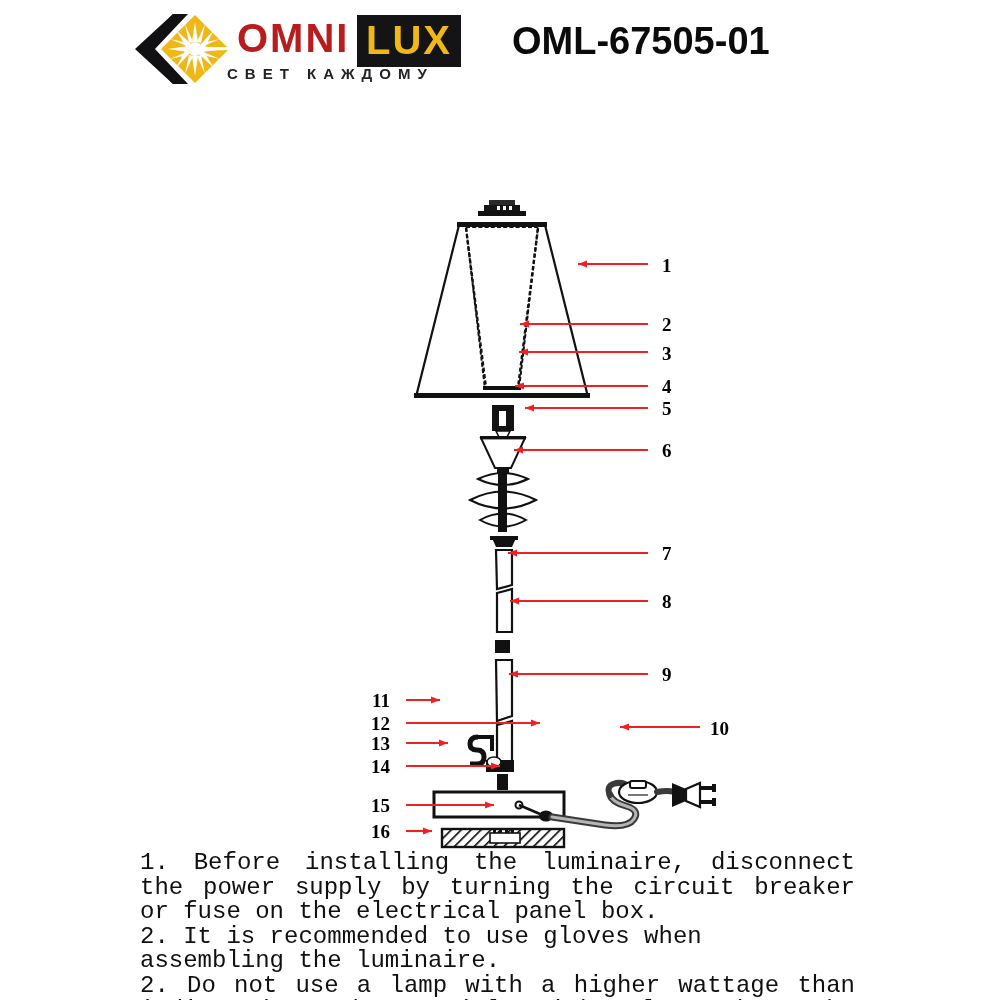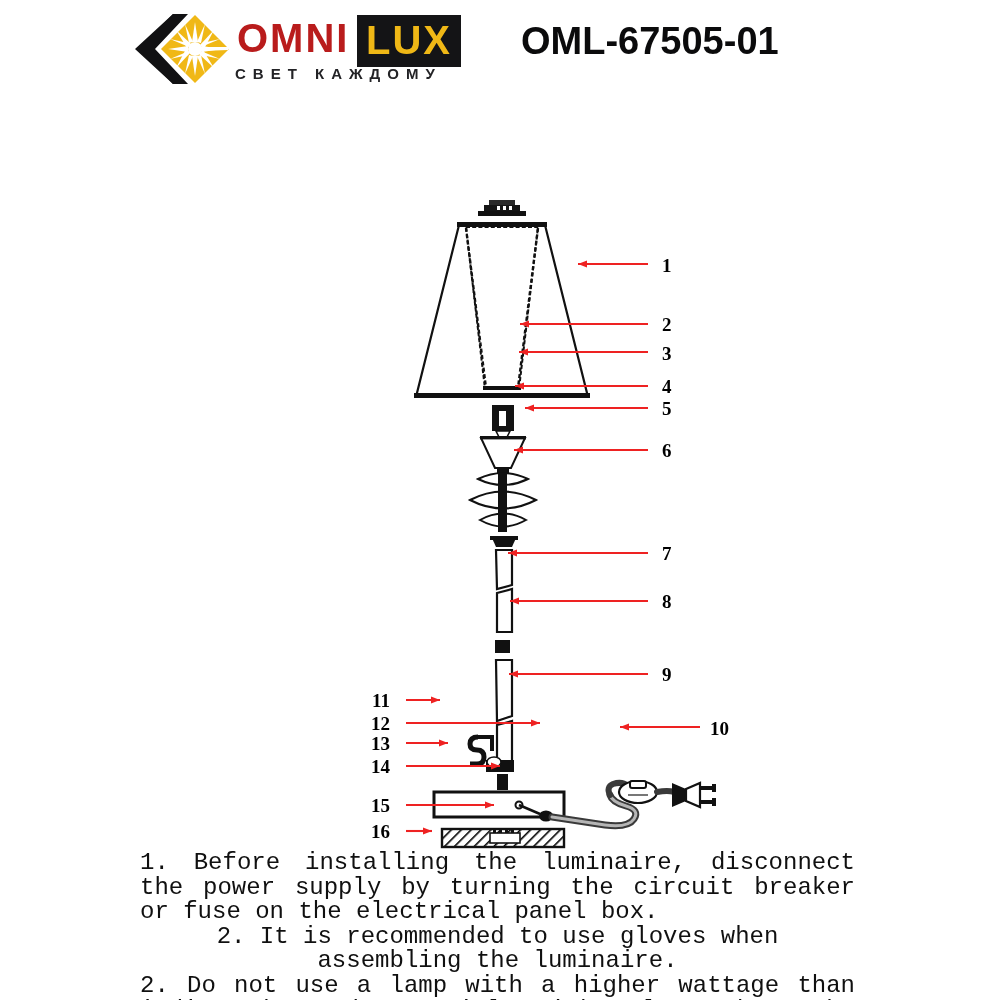--- a/index.html
+++ b/index.html
@@ -62,38 +62,37 @@
   #wordmark-lux {
     font-size: 40px;
     font-weight: bold;
     letter-spacing: 2px;
     line-height: 44px;
     color: #f0b816;
     text-align: right;
   }
   #tagline {
     position: absolute;
-    left: 102px;
+    left: 94px;
     top: 55px;
     font-size: 15px;
     font-weight: bold;
     letter-spacing: 7px;
     color: #232326;
     white-space: nowrap;
   }
   #product-code {
     position: absolute;
     left: 512px;
     top: 20px;
     font-size: 38px;
     font-weight: bold;
     letter-spacing: 0px;
     color: #0b0b0c;
     white-space: nowrap;
-    margin-left: 9px;
   }
 
   
   #diagram {
     position: absolute;
     left: 0;
     top: 92px;
     width: 1000px;
     height: 760px;
   }
@@ -108,21 +107,21 @@
     font-size: 24px;
     line-height: 24.6px;
     color: #101010;
     text-align: justify;
     font-family: Liberation Mono, monospace;
   }
   #instructions p {
     margin: 0;
     padding: 0;
   }
-  #instructions p.tight { text-align: center; }
+  #instructions p.tight { text-align: left; }
 </style>
 </head>
 <body>
 
 <div id="page">
 
   <div id="header">
 
     <div id="logo-block">
 

